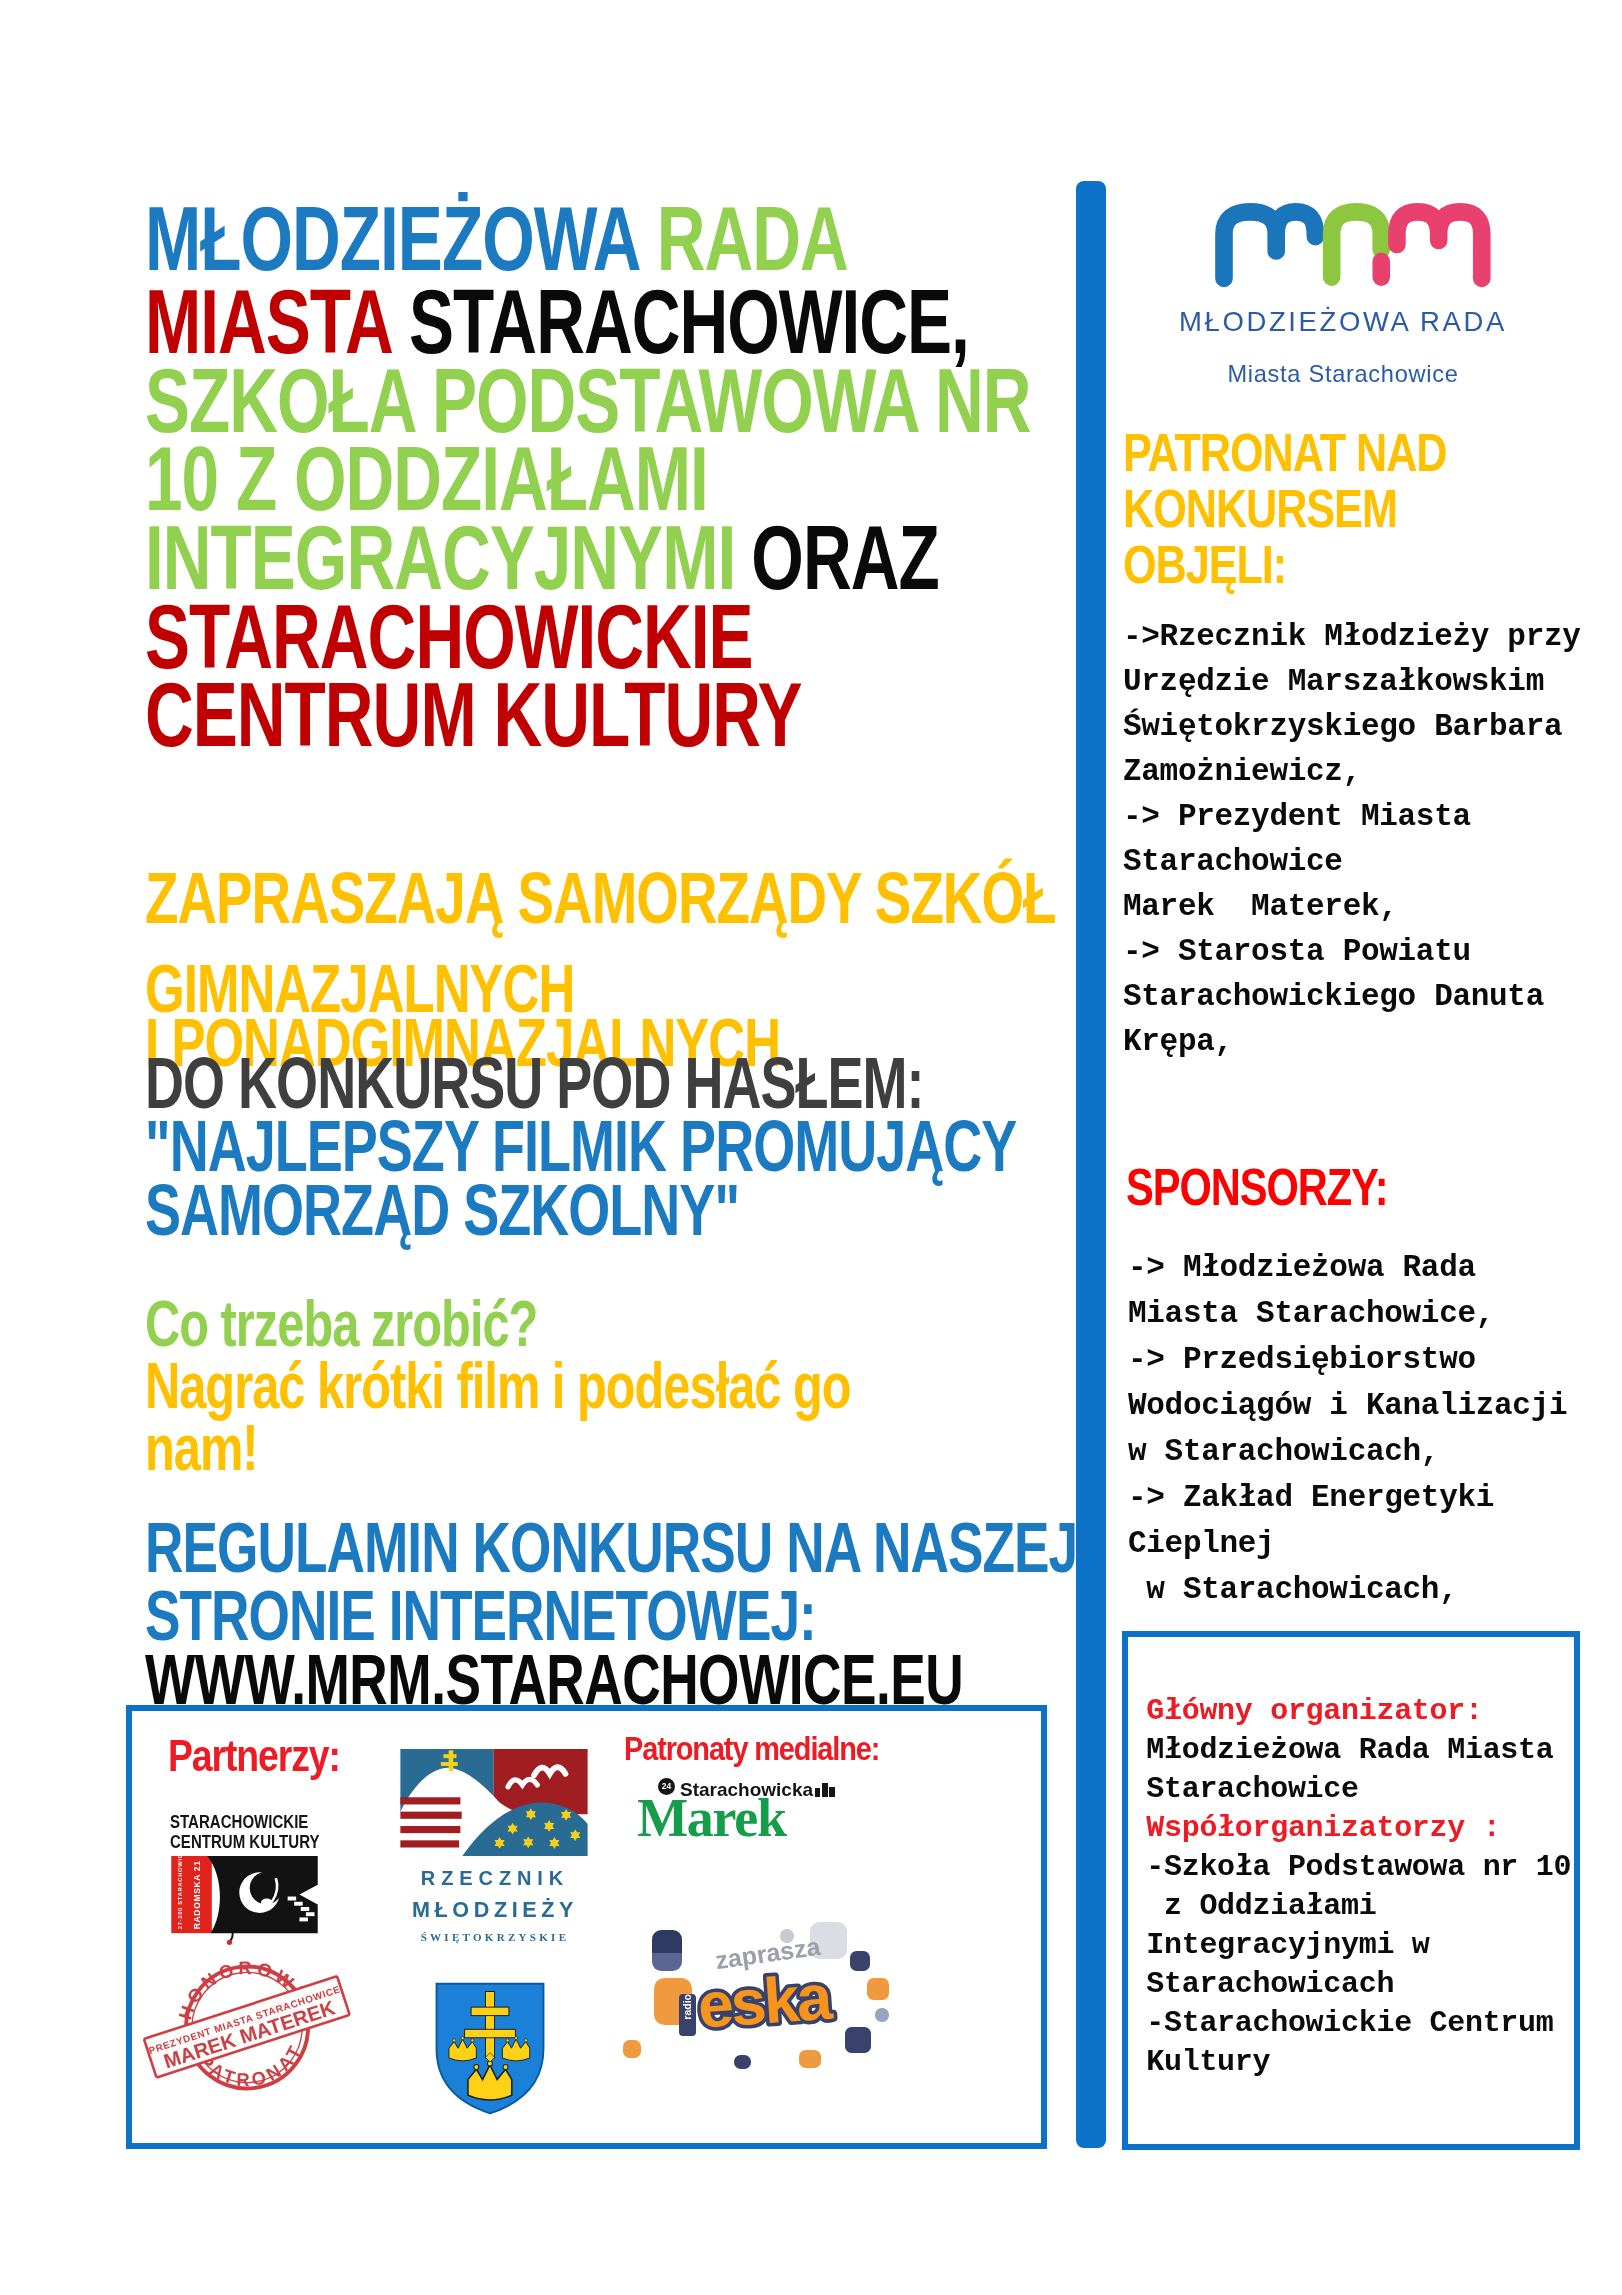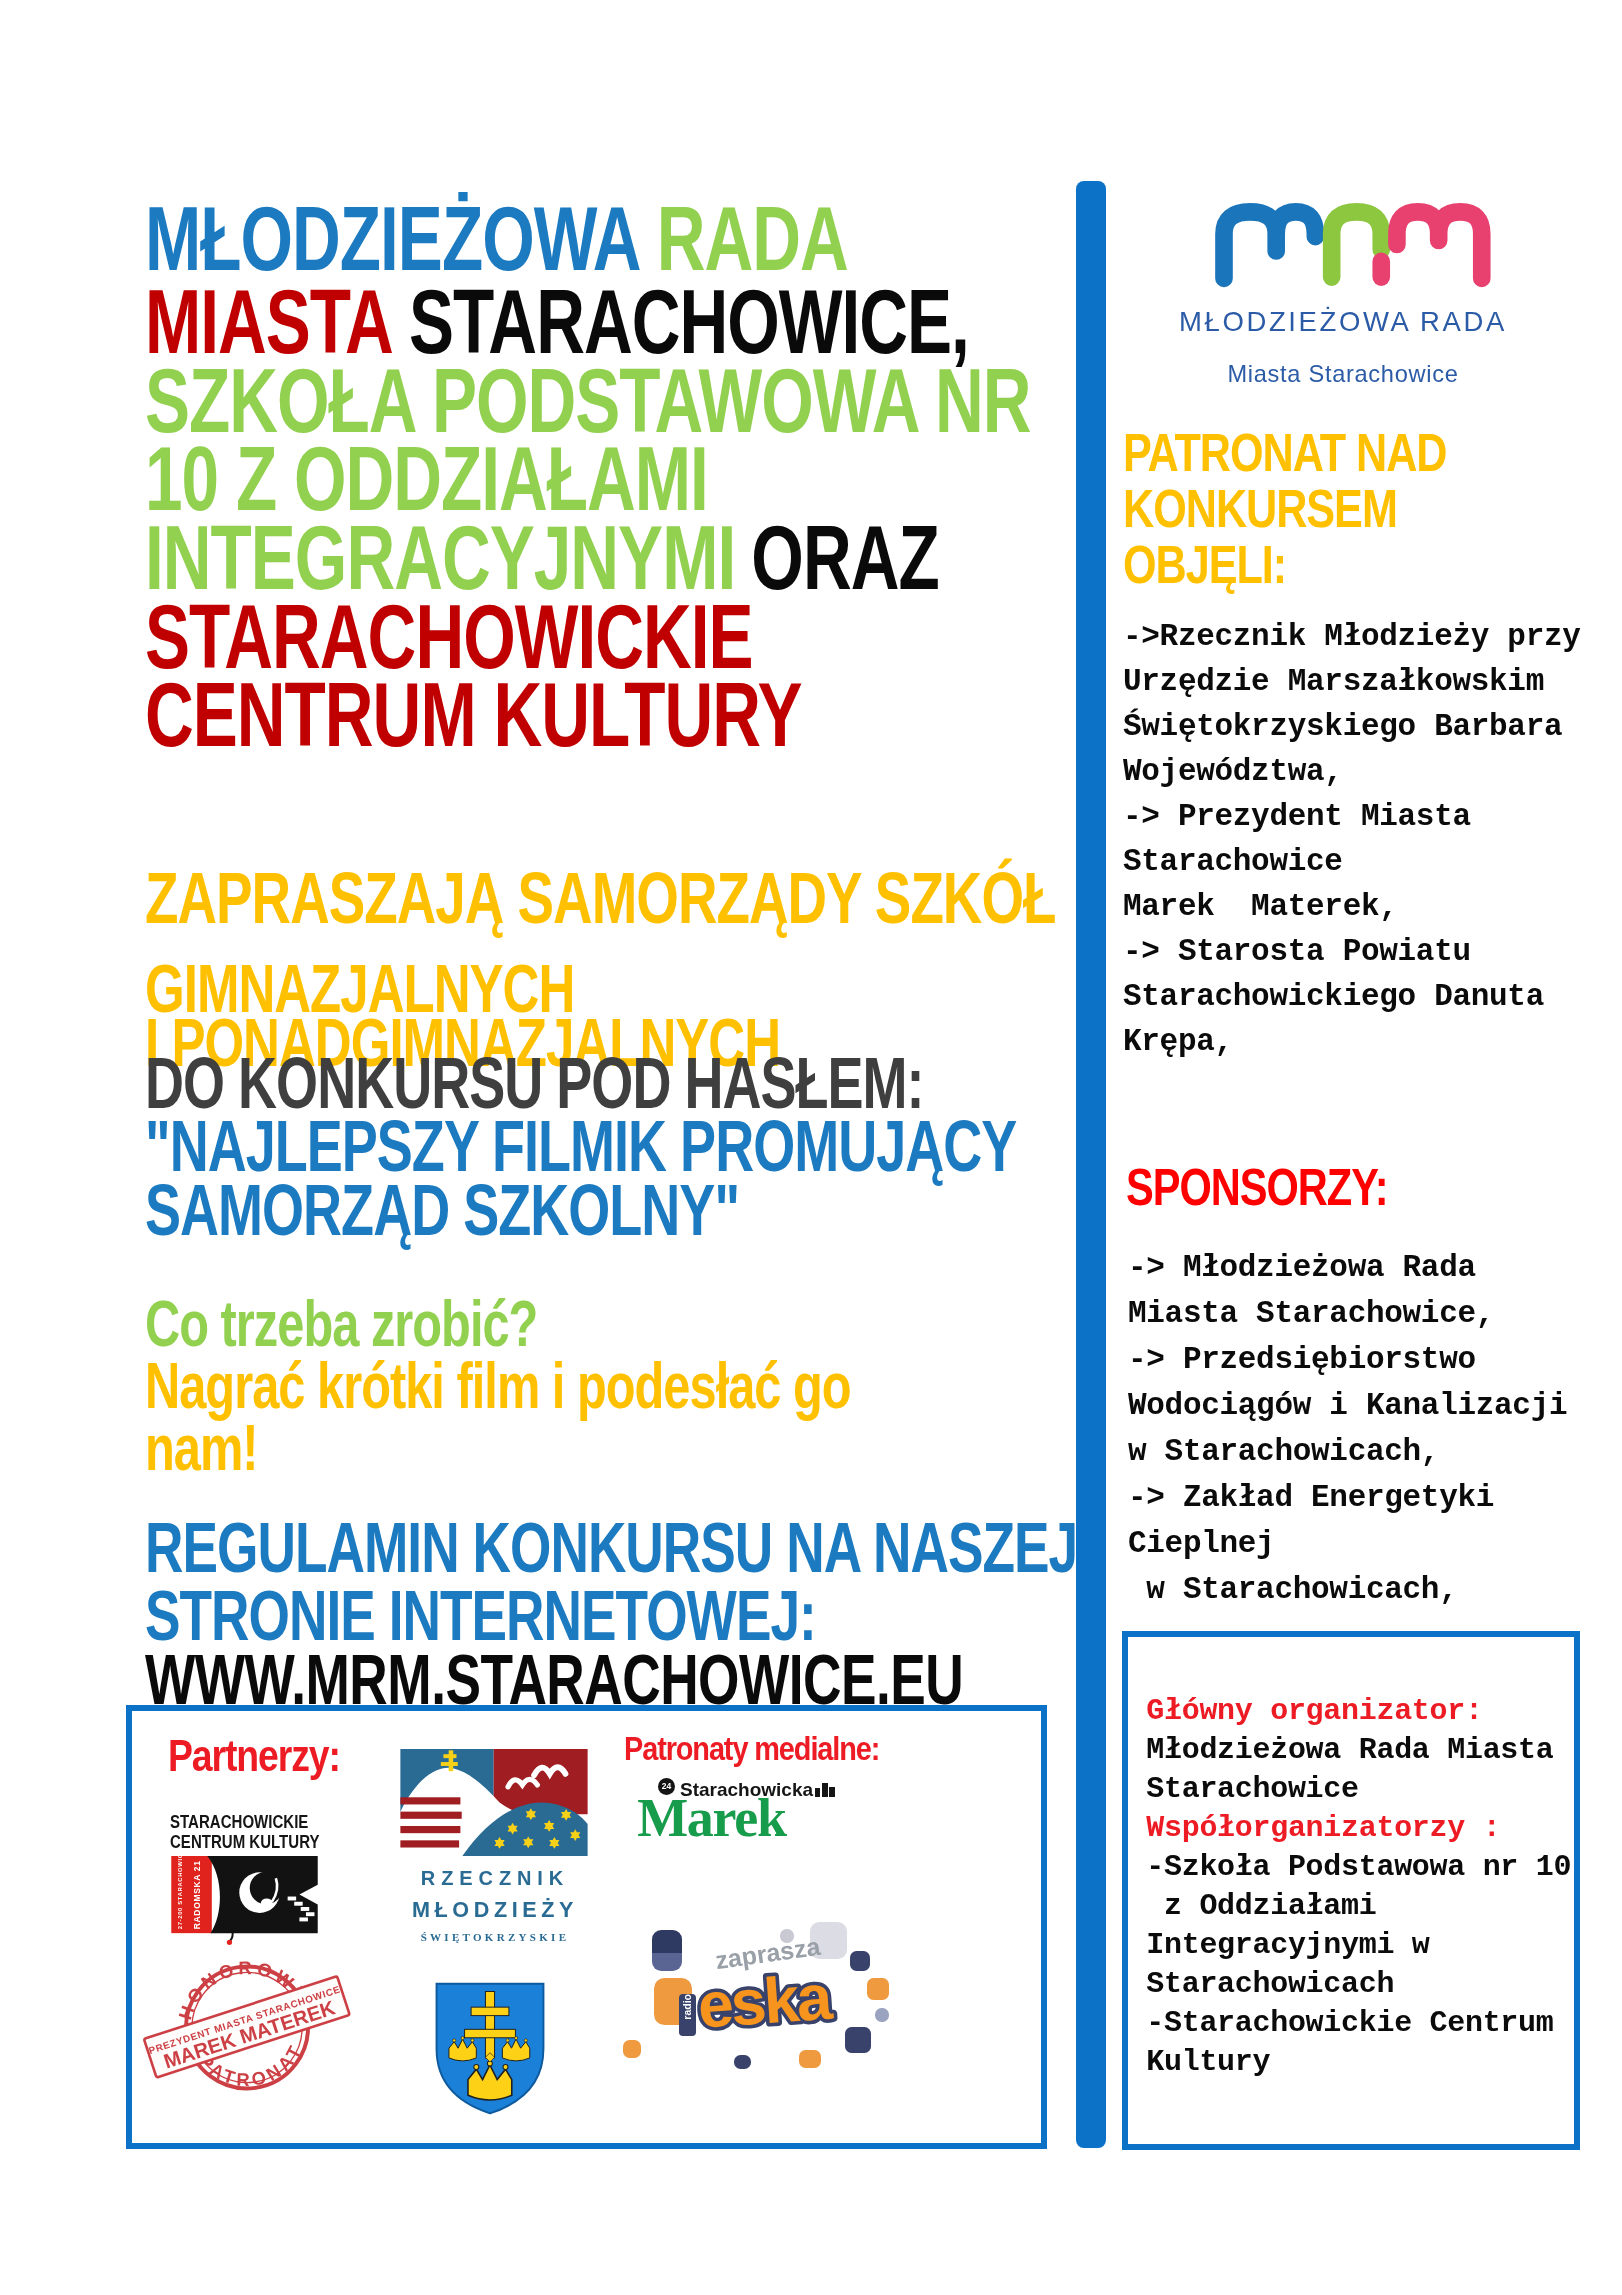--- a/index.html
+++ b/index.html
@@ -74,21 +74,21 @@
   <div class="abs hl cx8 c-yellow" style="left:1123px;top:424px;font-size:54px;line-height:56px;">
     <div>PATRONAT NAD</div>
     <div>KONKURSEM</div>
     <div>OBJĘLI:</div>
   </div>
 
   <div class="abs list" style="left:1123px;top:614px;font-size:31px;line-height:45px;">
     <div>-&gt;Rzecznik Młodzieży przy</div>
     <div>Urzędzie Marszałkowskim</div>
     <div>Świętokrzyskiego Barbara</div>
-    <div>Województwa,</div>
+    <div>Zamożniewicz,</div>
     <div>-&gt; Prezydent Miasta</div>
     <div>Starachowice</div>
     <div>Marek  Materek,</div>
     <div>-&gt; Starosta Powiatu</div>
     <div>Starachowickiego Danuta</div>
     <div>Krępa,</div>
   </div>
 
   <div class="abs hl cx8 c-sred" style="left:1126px;top:1161px;font-size:52px;">SPONSORZY:</div>
   <div class="abs list" style="left:1128px;top:1245px;font-size:31px;line-height:46px;">

